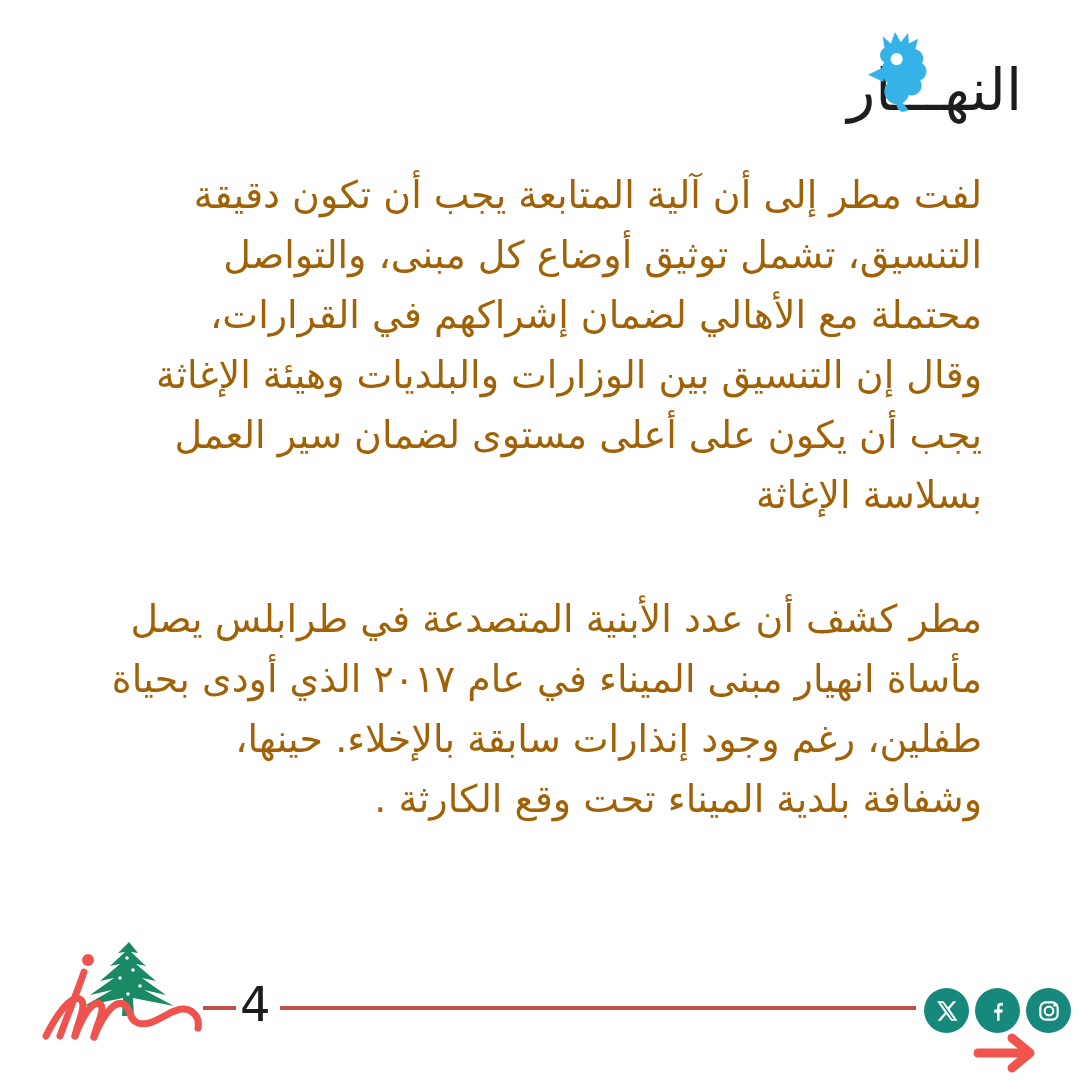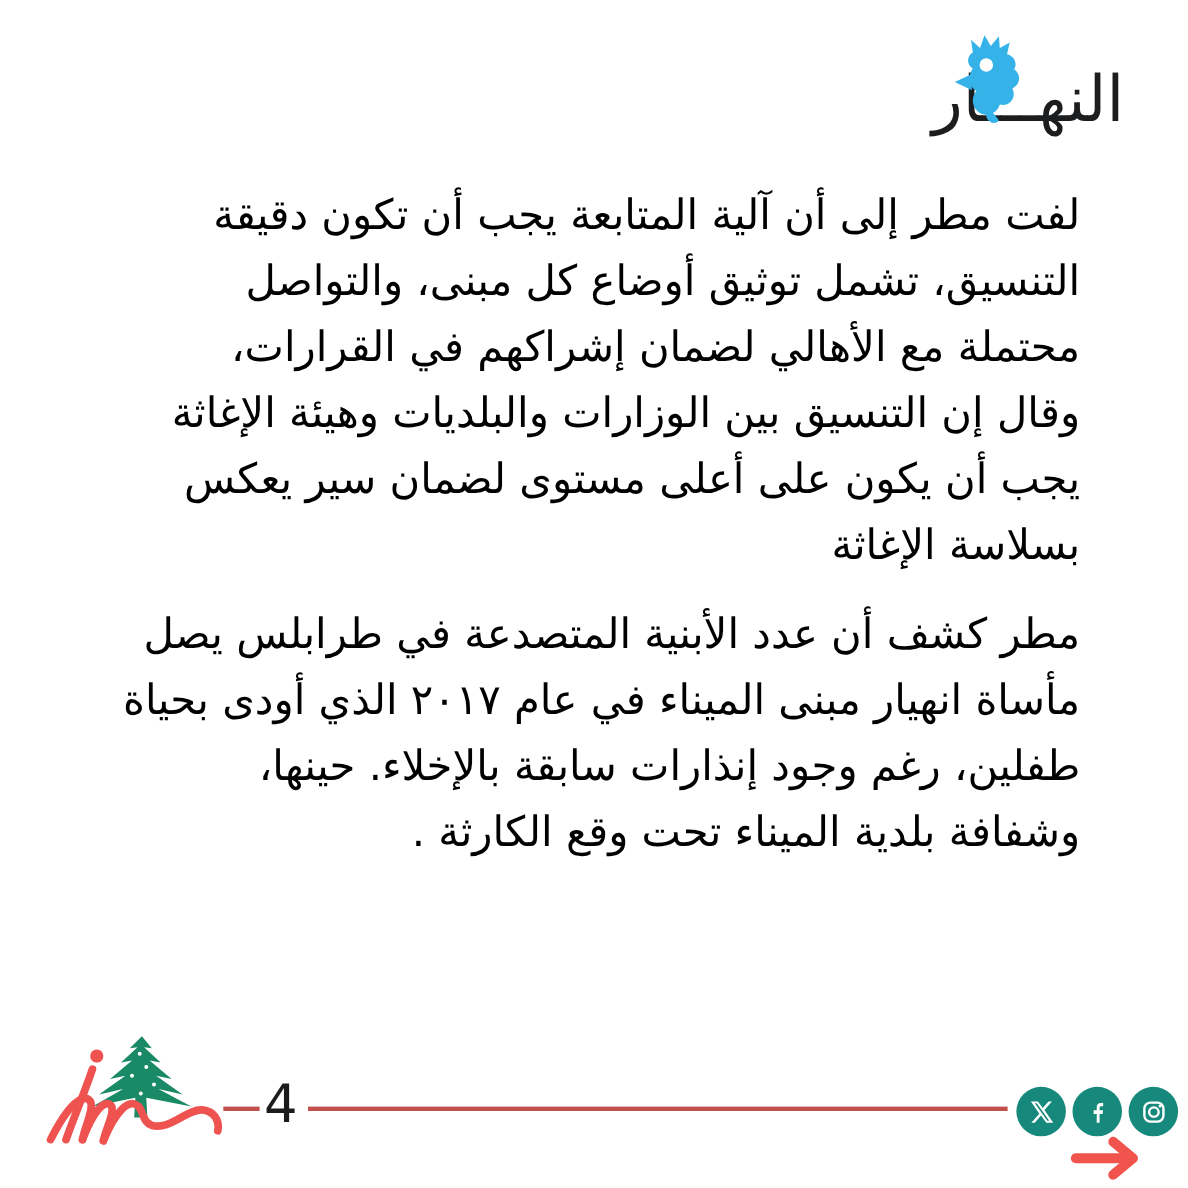--- a/index.html
+++ b/index.html
@@ -16,26 +16,26 @@
   .wordmark{
     font-size:58px;color:#1b1d1e;letter-spacing:-1px;line-height:100px;
   }
   .rooster{
     position:absolute;top:-12px;right:86px;width:82px;height:90px;
   }
 
   
   .article{
     position:absolute;top:165px;right:98px;left:55px;
-    direction:rtl;text-align:right;color:#000000;
+    direction:rtl;text-align:right;color:#a16207;
   }
   .article .line{
     font-size:38px;line-height:60px;white-space:nowrap;
   }
-  .para-2{margin-top:21px;}
+  .para-2{margin-top:64px;}
 
   
   .signature{position:absolute;left:32px;top:938px;width:185px;height:135px;}
 
   .rule-dash{position:absolute;left:203px;top:1006px;width:33px;height:4px;background:#c2504c;}
   .page-number{position:absolute;left:240px;top:978px;font-size:48px;line-height:52px;color:#1c1c1c;}
   .rule-long{position:absolute;left:280px;top:1006px;width:636px;height:4px;background:#c2504c;}
 
   .social{position:absolute;left:924px;top:988px;display:flex;gap:6px;}
   .social-circle{
@@ -60,21 +60,21 @@
       <circle cx="52" cy="38" r="7.5" fill="#ffffff"></circle>
     </svg>
   </div>
 
   <div class="article">
     <div class="para-1">
       <div class="line">لفت مطر إلى أن آلية المتابعة يجب أن تكون دقيقة</div>
       <div class="line">التنسيق، تشمل توثيق أوضاع كل مبنى، والتواصل</div>
       <div class="line">محتملة مع الأهالي لضمان إشراكهم في القرارات،</div>
       <div class="line">وقال إن التنسيق بين الوزارات والبلديات وهيئة الإغاثة</div>
-      <div class="line">يجب أن يكون على أعلى مستوى لضمان سير يعكس</div>
+      <div class="line">يجب أن يكون على أعلى مستوى لضمان سير العمل</div>
       <div class="line">بسلاسة الإغاثة</div>
     </div>
     <div class="para-2">
       <div class="line">مطر كشف أن عدد الأبنية المتصدعة في طرابلس يصل</div>
       <div class="line">مأساة انهيار مبنى الميناء في عام ٢٠١٧ الذي أودى بحياة</div>
       <div class="line">طفلين، رغم وجود إنذارات سابقة بالإخلاء. حينها،</div>
       <div class="line">وشفافة بلدية الميناء تحت وقع الكارثة .</div>
     </div>
   </div>
 

